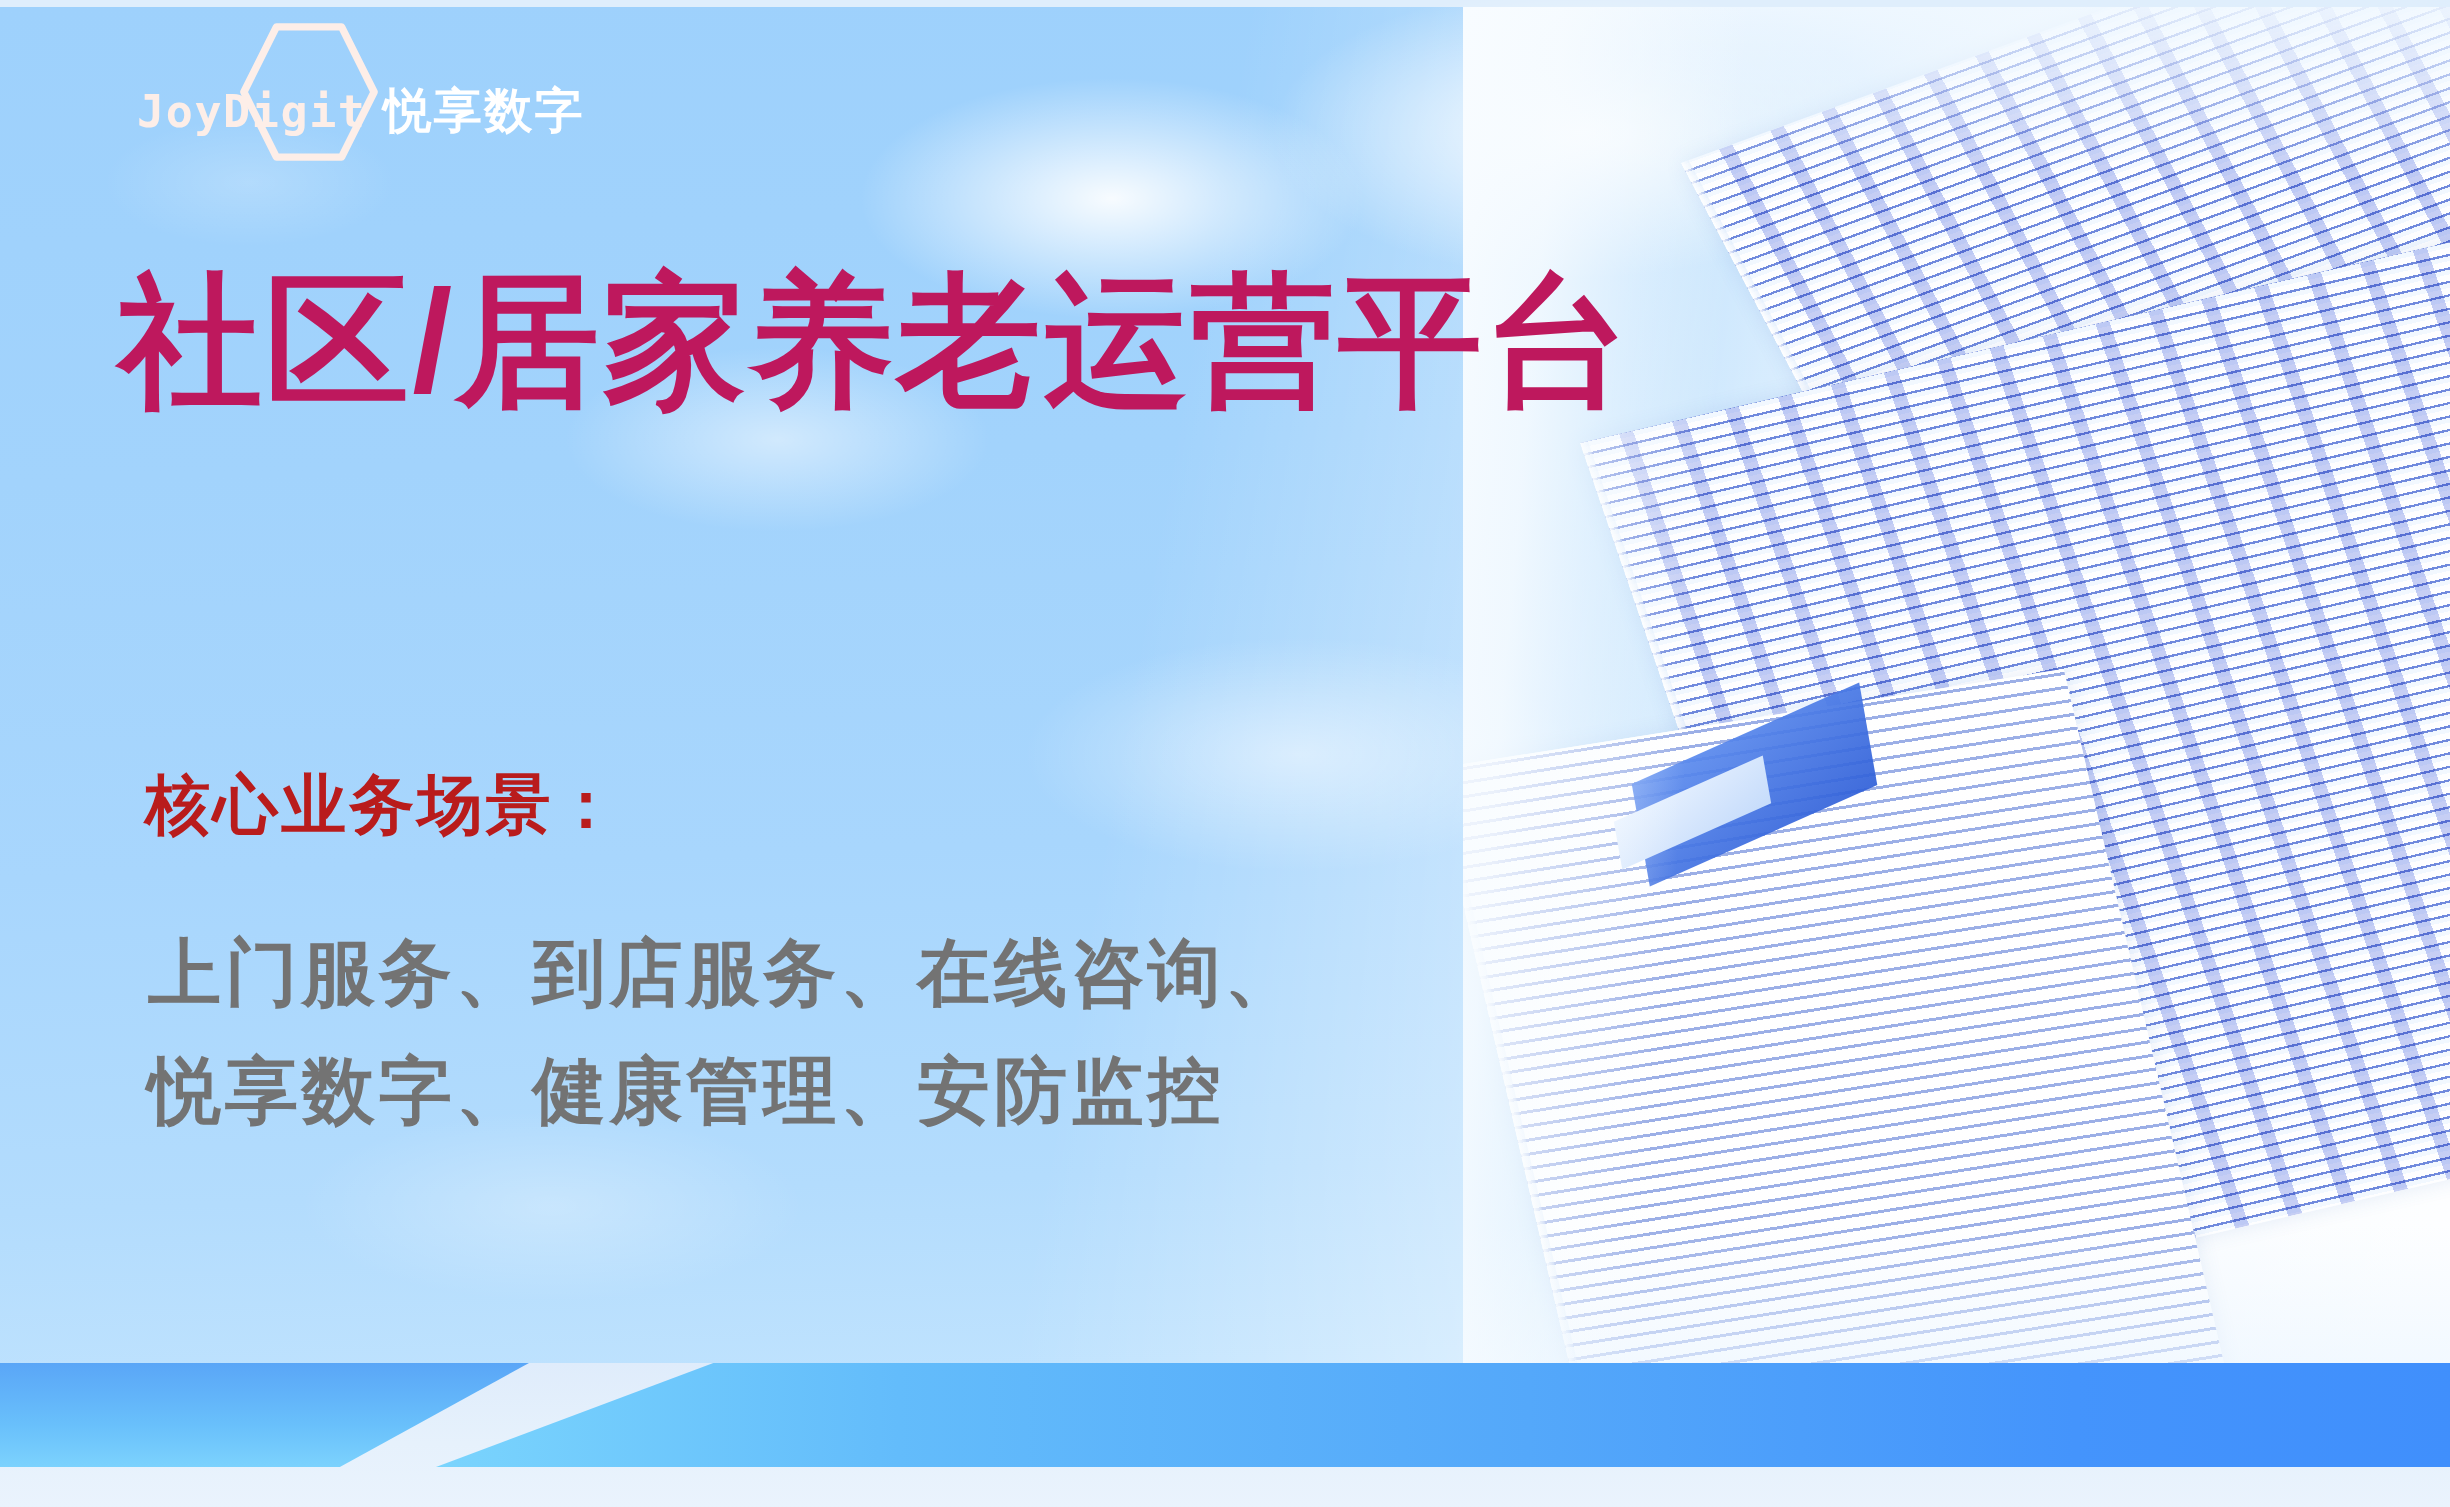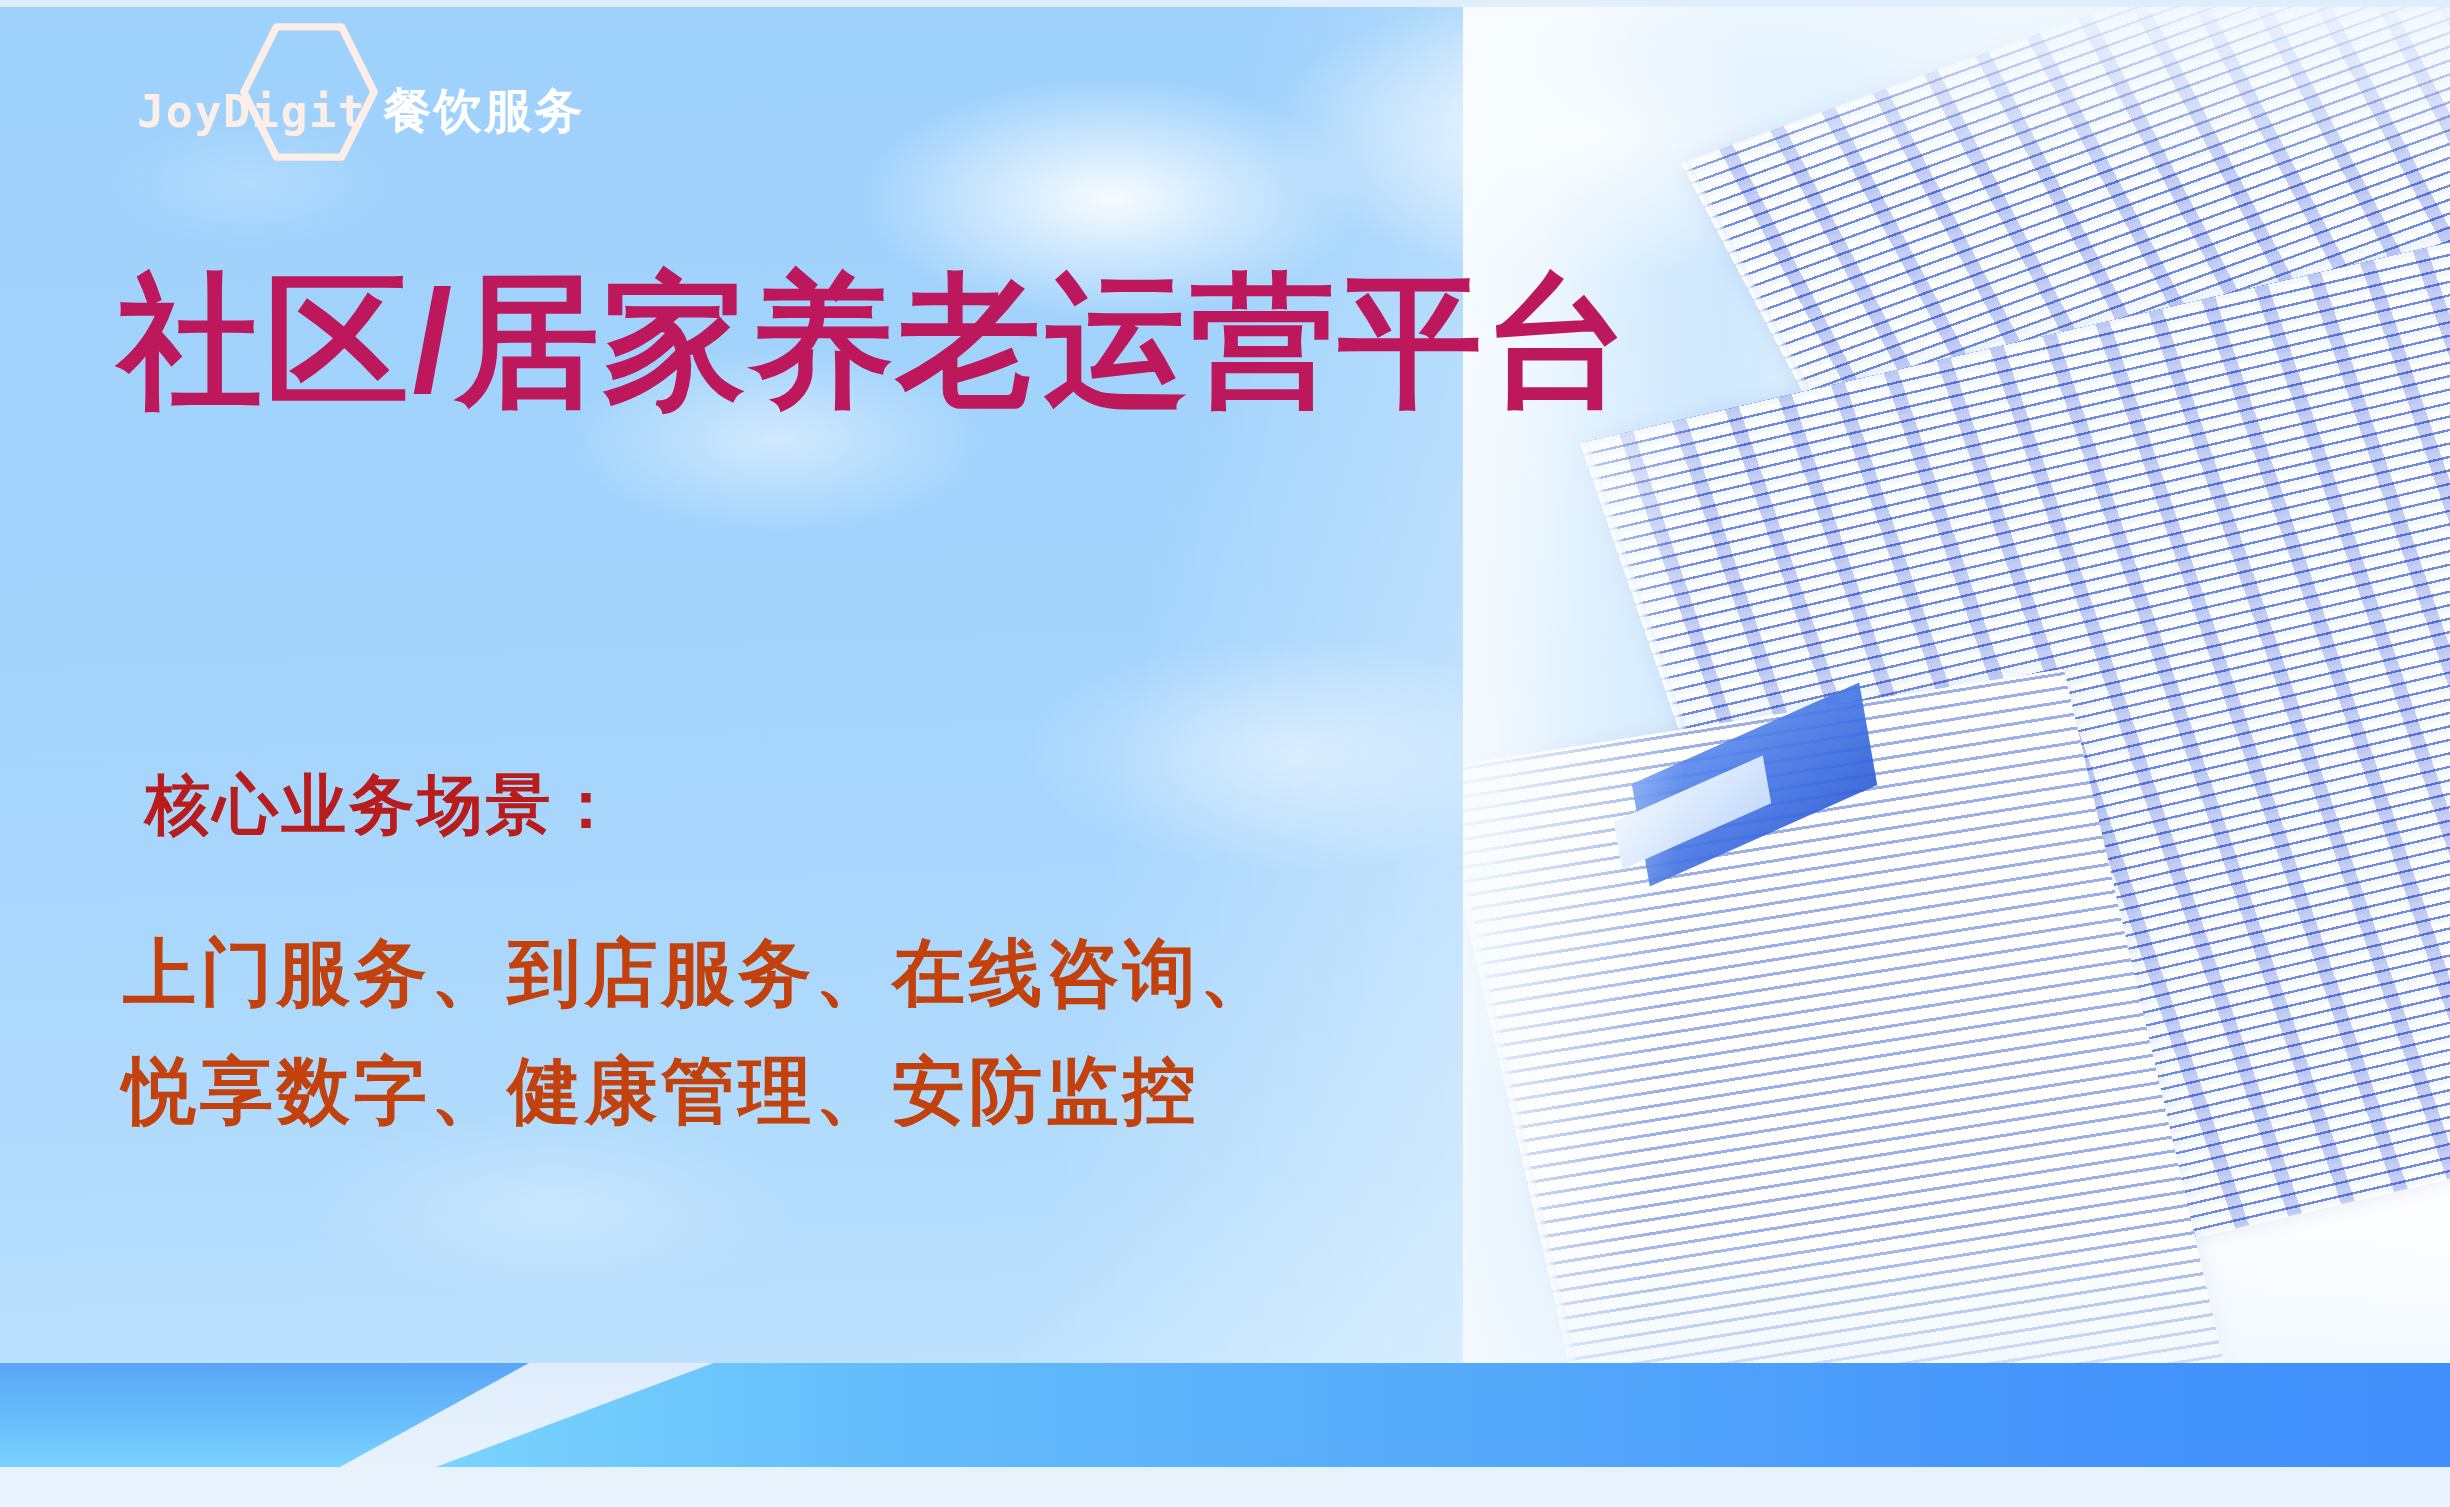--- a/index.html
+++ b/index.html
@@ -237,22 +237,23 @@
   .body-lines {
     position:absolute; left:123px; top:914px;
     z-index:6;
   }
   .body-line {
     font-family:"DejaVu Sans", sans-serif;
     font-weight:700;
     font-size:73px;
     line-height:1.62;
     letter-spacing:3.9px;
-    color:#c2410c;
-    white-space:nowrap;
+    color:#737373;
+    white-space:nowrap;
+    margin-left:25px;
   }
 
   
   .band-wrap {
     position:absolute; left:0; top:1363px;
     width:2450px; height:145px;
     z-index:7;
     overflow:hidden;
   }
   .band-bg {
@@ -320,21 +321,21 @@
     <div class="buildings-fade"></div>
   </div>
 
   <div class="logo">
     <div class="logo-hex">
       <svg viewBox="0 0 100 100" aria-hidden="true">
         <polygon points="28,6 72,6 94,50 72,94 28,94 6,50" fill="none" stroke="#fdeee8" stroke-width="5" stroke-linejoin="round"></polygon>
       </svg>
     </div>
     <span class="logo-mark">JoyDigit</span>
-    <span class="logo-cn">餐饮服务</span>
+    <span class="logo-cn">悦享数字</span>
   </div>
 
   <h1 class="headline">社区/居家养老运营平台</h1>
 
   <h2 class="section-heading">核心业务场景：</h2>
 
   <div class="body-lines">
     <div class="body-line">上门服务、到店服务、在线咨询、</div>
     <div class="body-line">悦享数字、健康管理、安防监控</div>
   </div>

